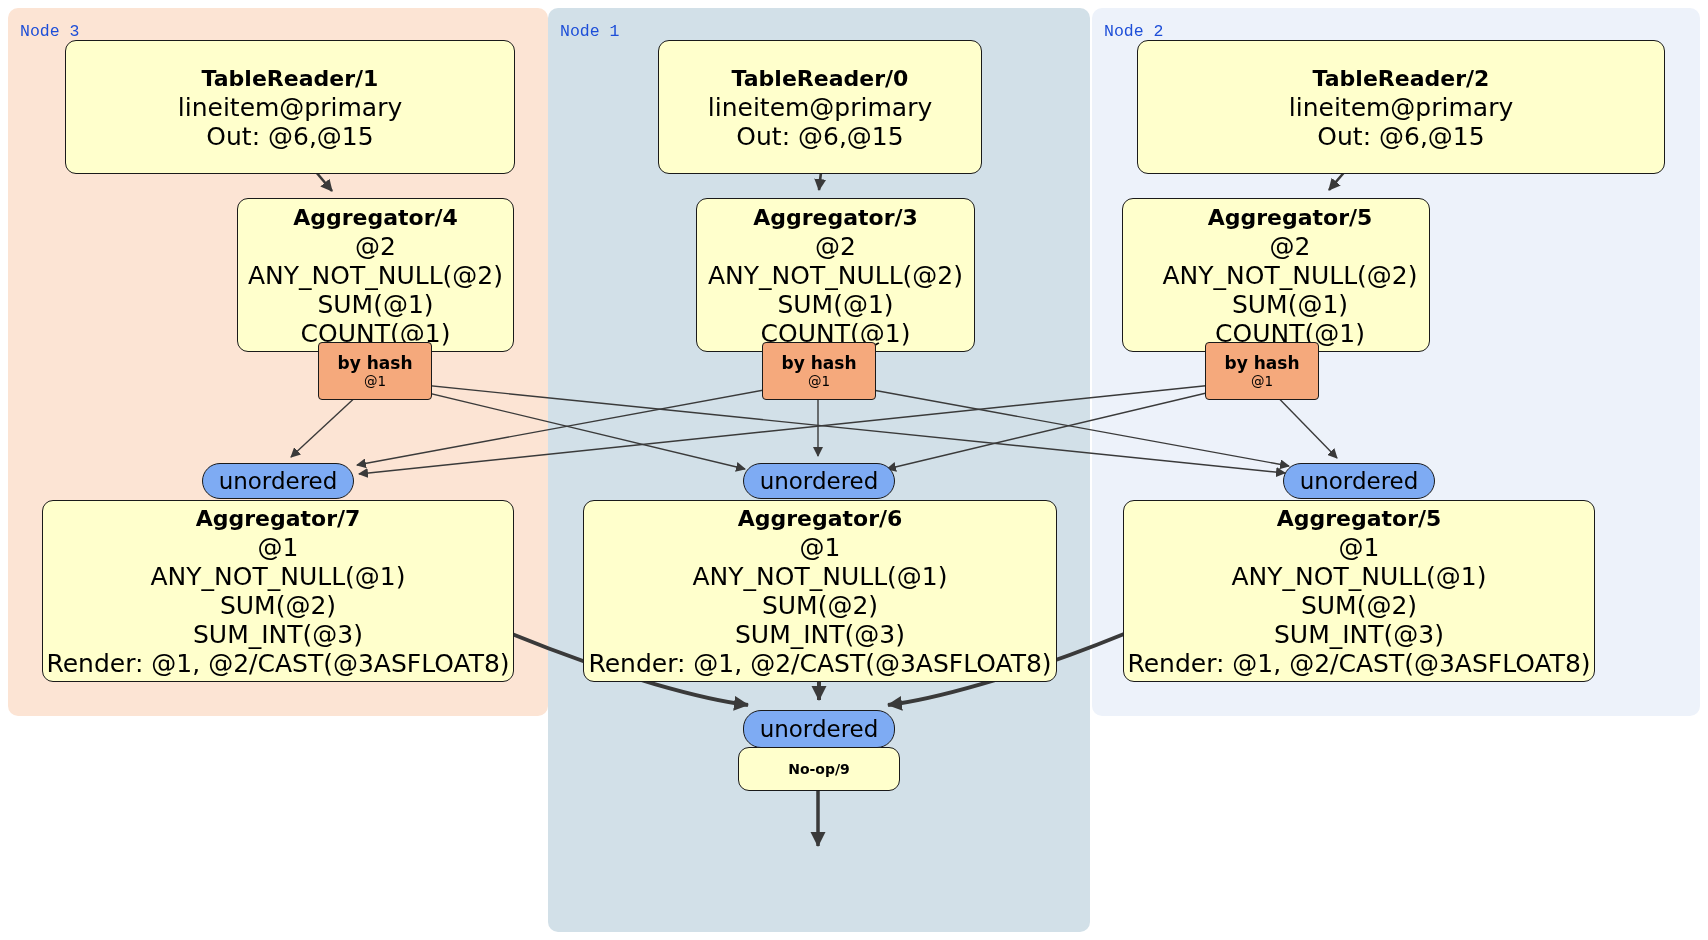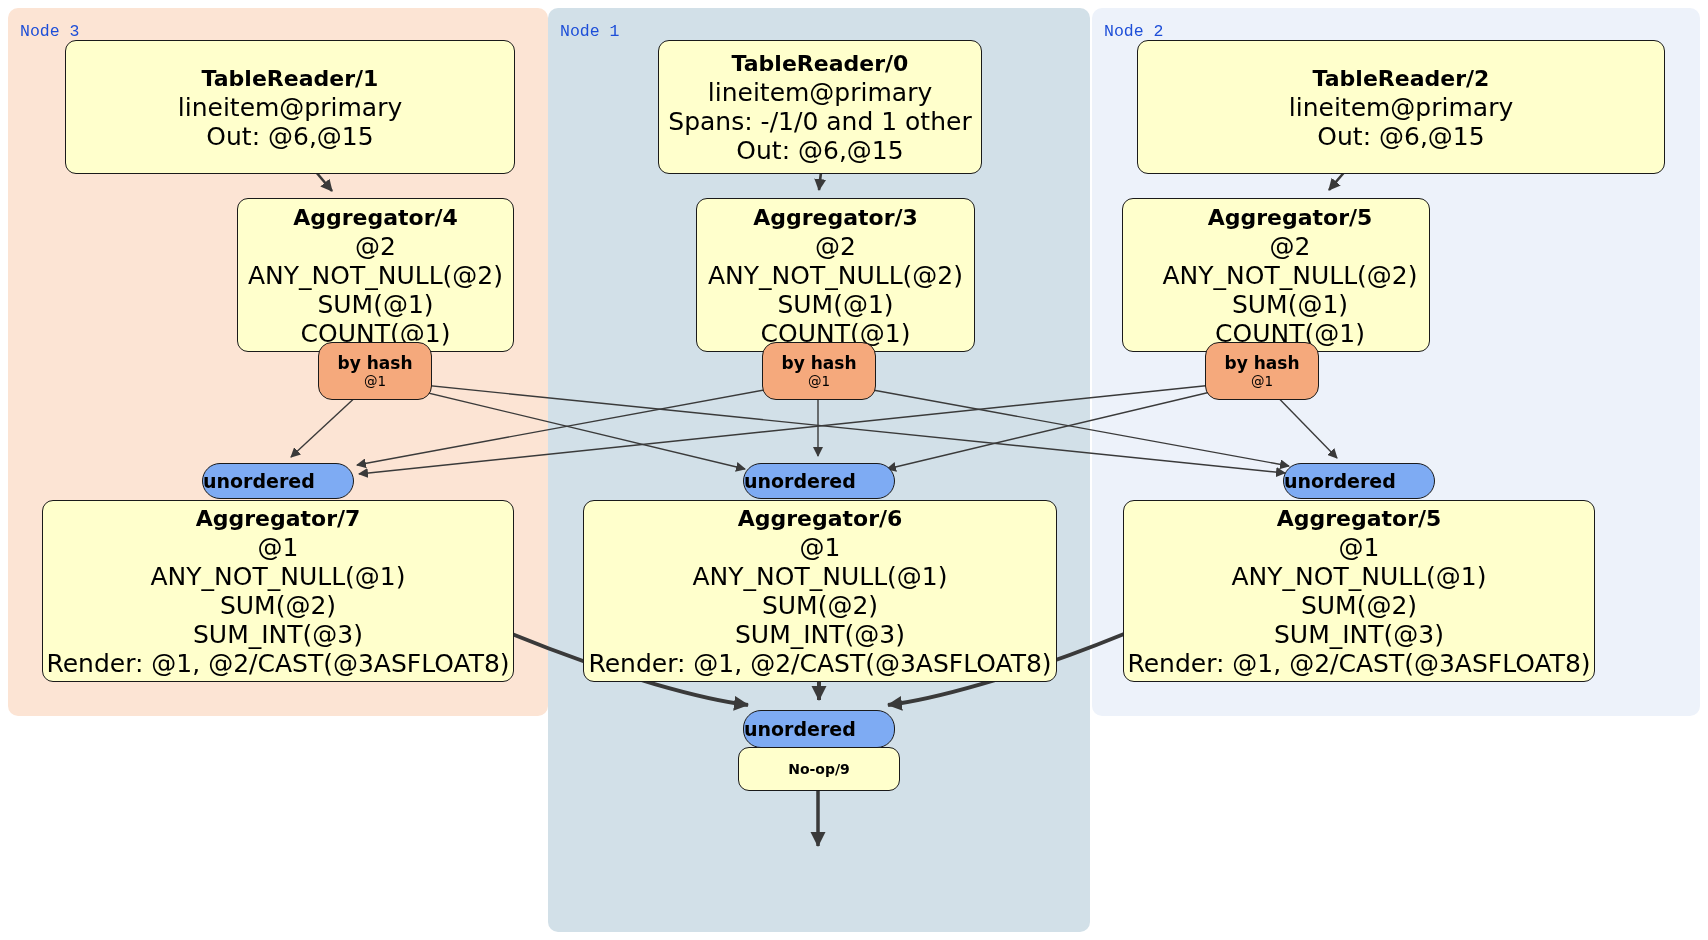--- a/index.html
+++ b/index.html
@@ -16,29 +16,29 @@
   .pbox{
     position:absolute;background:var(--processor_fill);border:1.6px solid var(--border);
     border-radius:11px;z-index:2;display:flex;flex-direction:column;align-items:center;
     justify-content:center;text-align:center;line-height:29px;white-space:nowrap;
   }
   .pbox .title{font-weight:bold;font-size:22px;}
   .pbox .line{font-size:25px;}
   .mini .title{font-size:14px;}
   .router{
     position:absolute;width:112px;height:56px;background:var(--router_fill);
-    border:1.8px solid var(--border);border-radius:14px;z-index:3;display:flex;
+    border:1.8px solid var(--border);border-radius:4px;z-index:3;display:flex;
     flex-direction:column;align-items:center;justify-content:center;text-align:center;
   }
   .router .rl{font-weight:bold;font-size:17px;line-height:20px;}
   .router .rd{font-size:13.5px;line-height:16px;}
   .sync{
     position:absolute;width:150px;height:34px;background:var(--sync_fill);
     border:1.8px solid var(--border);border-radius:18px;z-index:3;display:flex;
-    align-items:center;justify-content:flex-start;font-weight:bold;font-size:19px;
+    align-items:center;justify-content:center;font-weight:normal;font-size:23px;
   }
 </style>
 </head>
 <body>
 
 <div class="canvas">
 
   <div class="region" id="region-node3">
     <div class="region-label">Node 3</div>
   </div>
@@ -109,21 +109,20 @@
     <div class="line">@1</div>
     <div class="line">ANY_NOT_NULL(@1)</div>
     <div class="line">SUM(@2)</div>
     <div class="line">SUM_INT(@3)</div>
     <div class="line">Render: @1, @2/CAST(@3ASFLOAT8)</div>
   </div>
 
   <div class="pbox" style="left:658px;top:40px;width:322px;height:132px;">
     <div class="title">TableReader/0</div>
     <div class="line">lineitem@primary</div>
-    <div class="line">Spans: -/1/0 and 1 other</div>
     <div class="line">Out: @6,@15</div>
   </div>
   <div class="pbox" style="left:696px;top:198px;width:277px;height:152px;">
     <div class="title">Aggregator/3</div>
     <div class="line">@2</div>
     <div class="line">ANY_NOT_NULL(@2)</div>
     <div class="line">SUM(@1)</div>
     <div class="line">COUNT(@1)</div>
   </div>
   <div class="router" style="left:762px;top:342px;">

